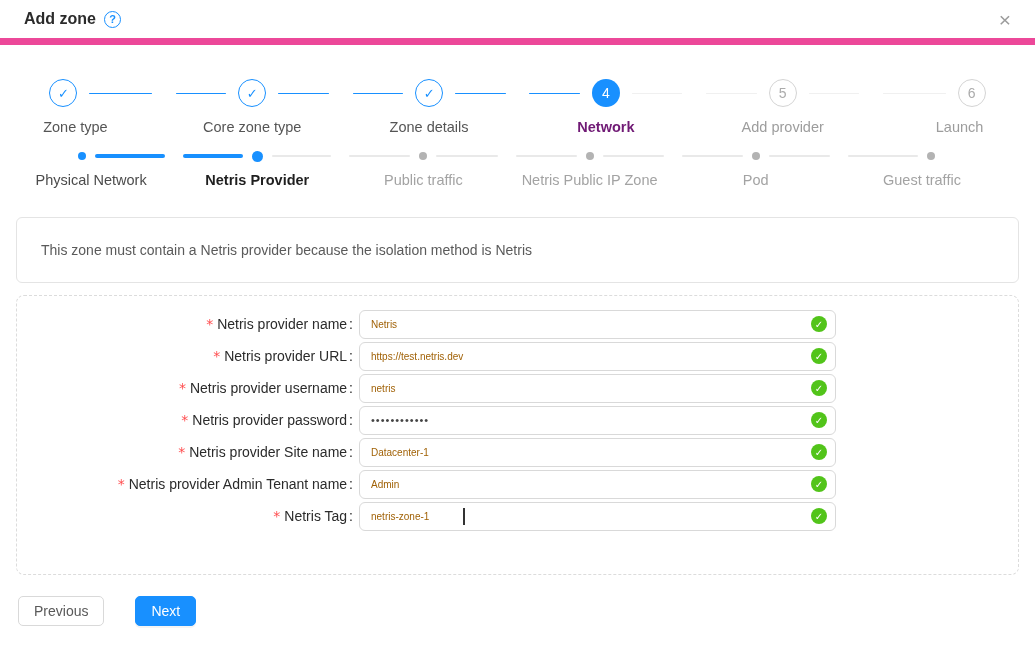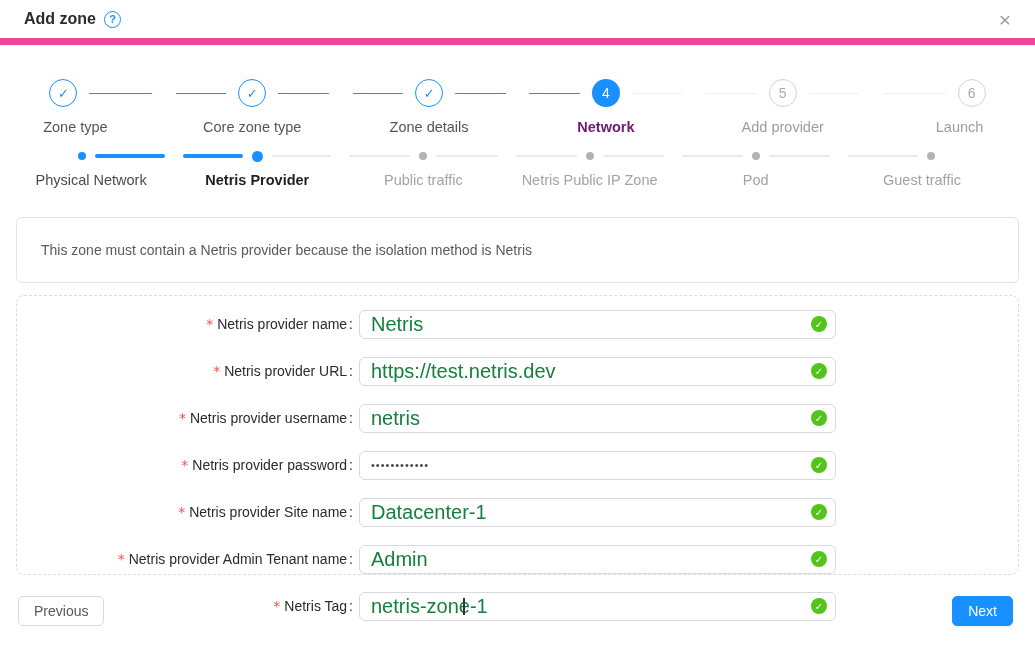--- a/index.html
+++ b/index.html
@@ -88,65 +88,66 @@
   }
 
   
   .form-card {
     margin: 12px 16px 0 16px;
     height: 280px;
     border: 1px dashed #dcdcdc;
     border-radius: 8px;
     padding-top: 18px;
   }
-  .f-row { display: flex; align-items: center; height: 20px; margin-bottom: 27px; }
+  .f-row { display: flex; align-items: center; height: 20px; margin-bottom: 12px; }
   .f-label {
     width: 336px; text-align: right;
     color: #2b2b2b; white-space: nowrap;
   }
   .req { color: #ff4d4f; margin-right: 4px; font-family: "DejaVu Sans", sans-serif; }
   .colon { margin: 0 0 0 2px; }
   .f-control { position: relative; width: 477px; margin-left: 6px; height: 29px; }
   .f-control input {
     width: 100%; height: 29px;
     border: 1px solid #d9d9d9; border-radius: 6px;
     padding: 0 34px 0 11px;
     font-family: "Liberation Sans", "DejaVu Sans", sans-serif;
-    font-size: 20px; color: #15803d;
+    font-size: 10px; color: #a16207;
     outline: none; background: #fff;
   }
   .f-control input.pwd { letter-spacing: 1px; font-size: 11px; color: #444; }
   .valid-badge {
     position: absolute; right: 9px; top: 50%;
     width: 16px; height: 16px; margin-top: -8px;
     background: #52c41a; border-radius: 50%;
     color: #fff; font-size: 10px; font-weight: 700;
     display: flex; align-items: center; justify-content: center;
   }
   .caret {
     position: absolute; left: 104px; top: 6px;
     width: 1.5px; height: 17px; background: #333;
   }
 
   
   .dlg-footer {
     margin: 21px 22px 0 18px;
-    display: flex; justify-content: space-between; align-items: center;
+    display: flex; justify-content: flex-start; align-items: center;
   }
   .btn {
     height: 30px; border-radius: 5px; font-size: 14px;
     font-family: "Liberation Sans", "DejaVu Sans", sans-serif;
     cursor: pointer; padding: 0 15px;
   }
   .btn-default {
     background: #fff; border: 1px solid #d9d9d9; color: #595959;
   }
   .btn-primary {
     background: #1890ff; border: 1px solid #1890ff; color: #fff;
     box-shadow: 0 2px 0 rgba(0,0,0,0.045);
+    margin-left: 31px;
   }
 </style>
 </head>
 <body>
 
 <div class="dlg-header">
   <span class="dlg-title">Add zone</span>
   <span class="help-badge">?</span>
   <span class="close-btn">×</span>
 </div>

